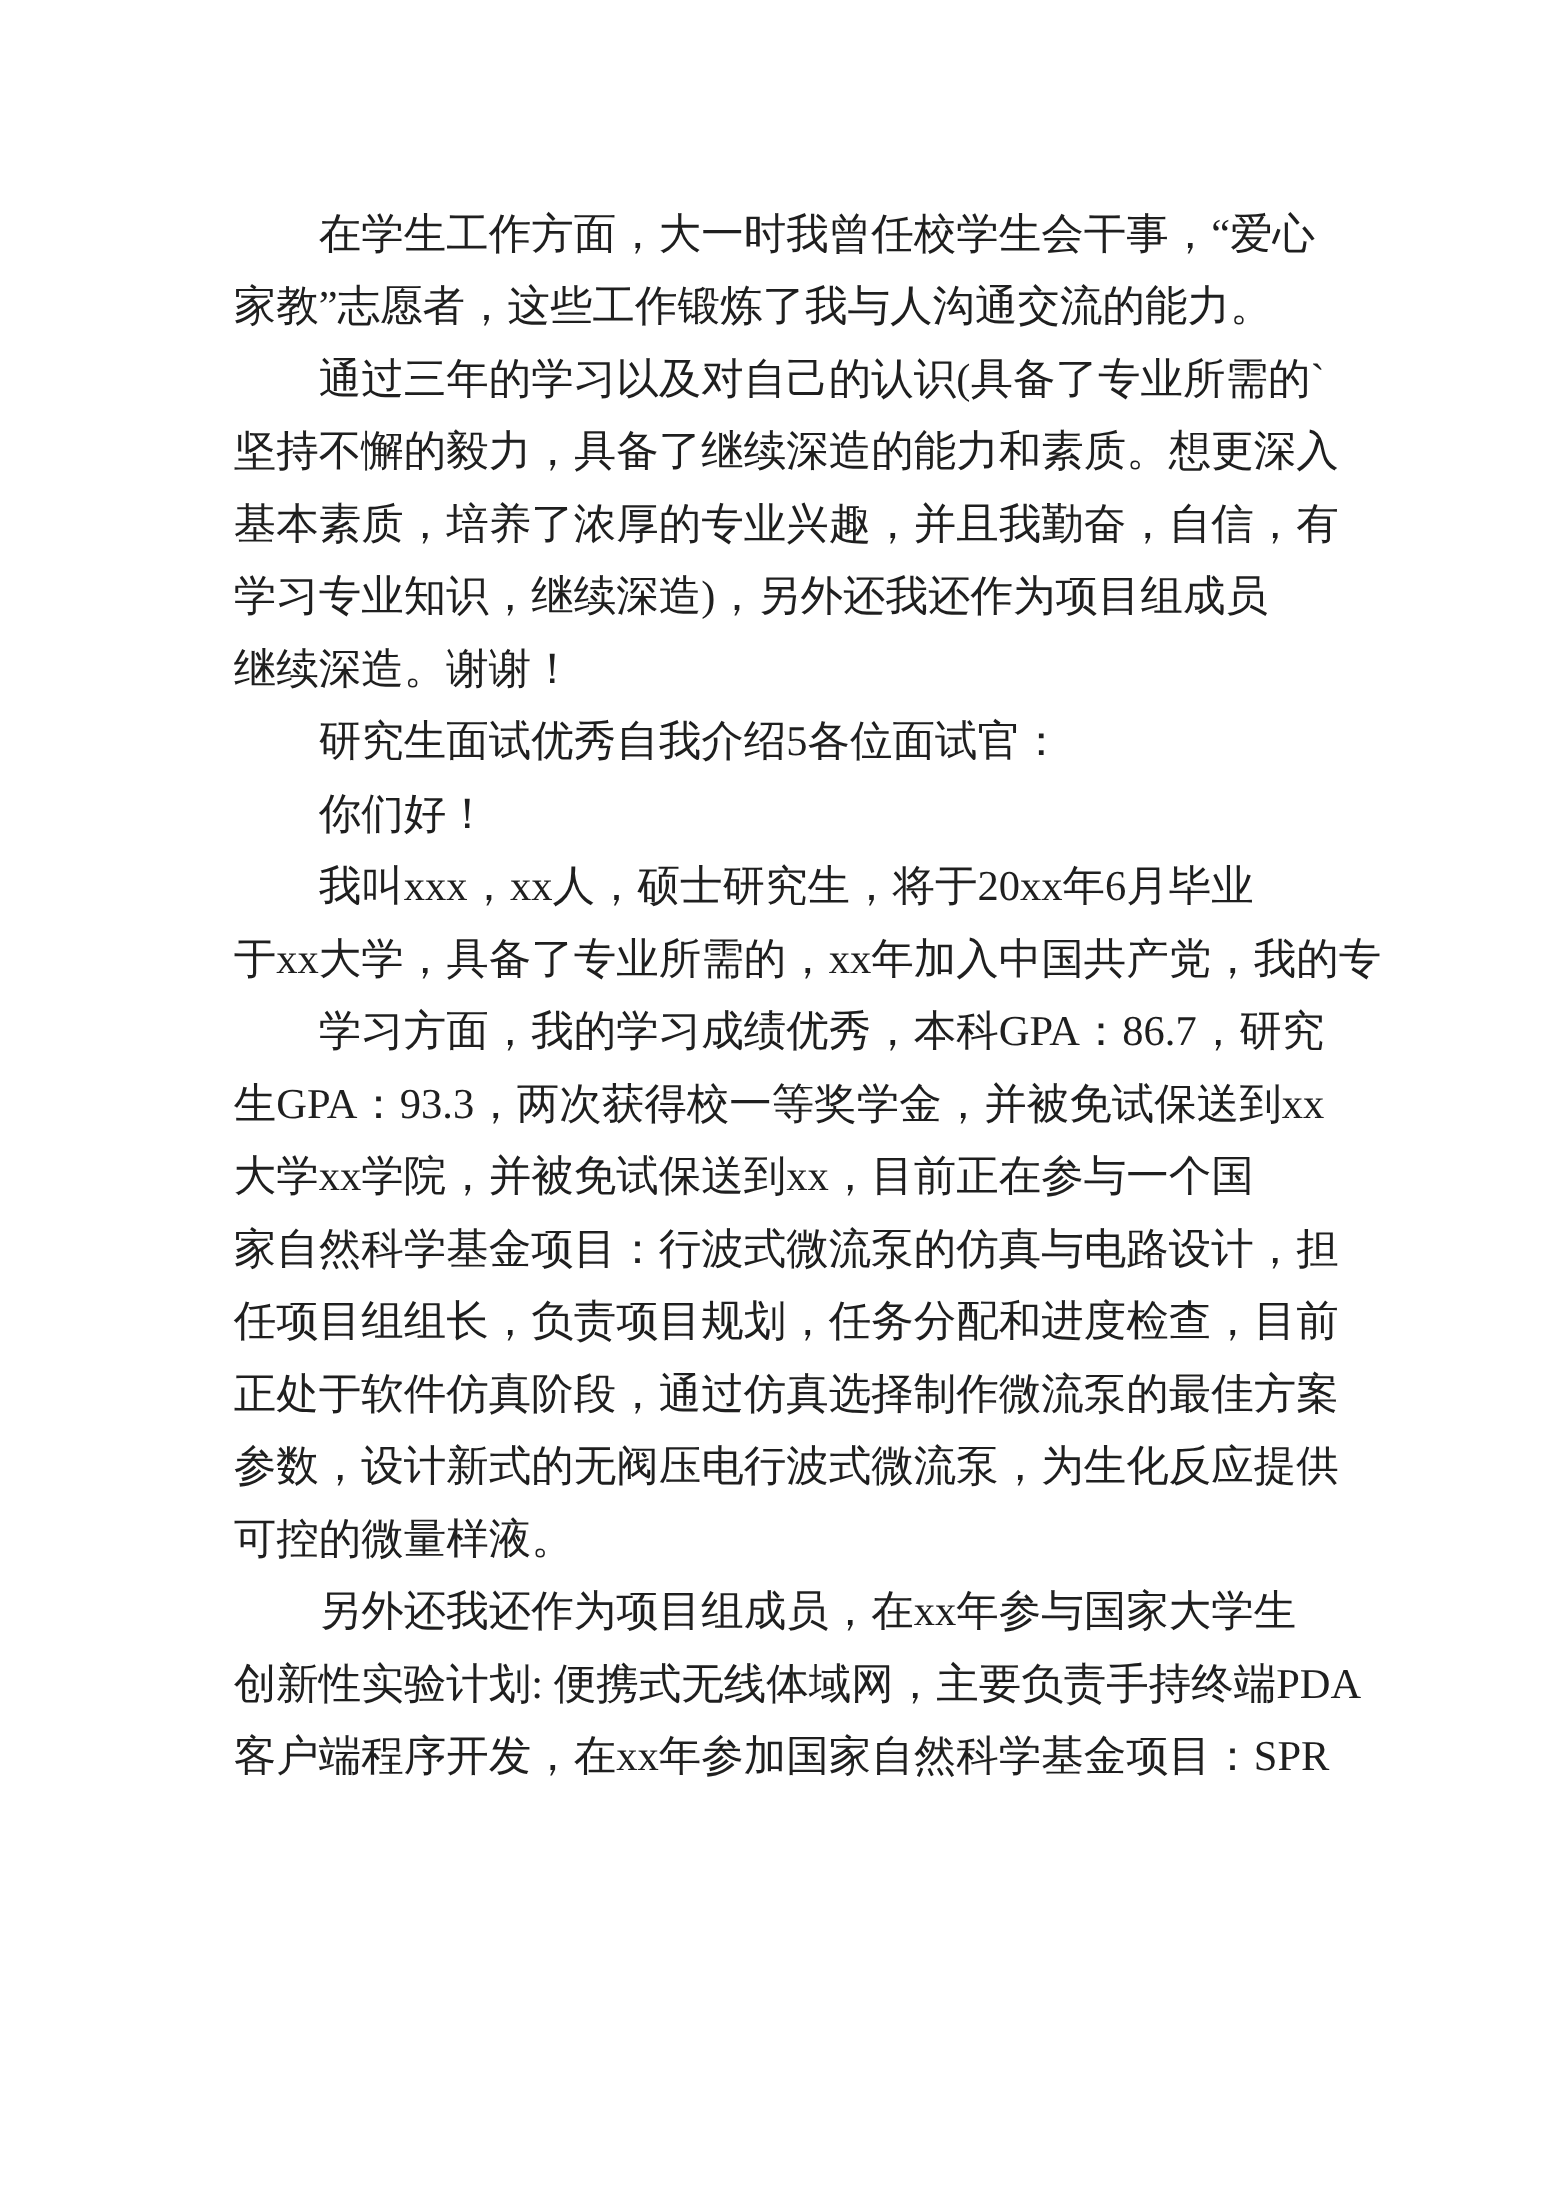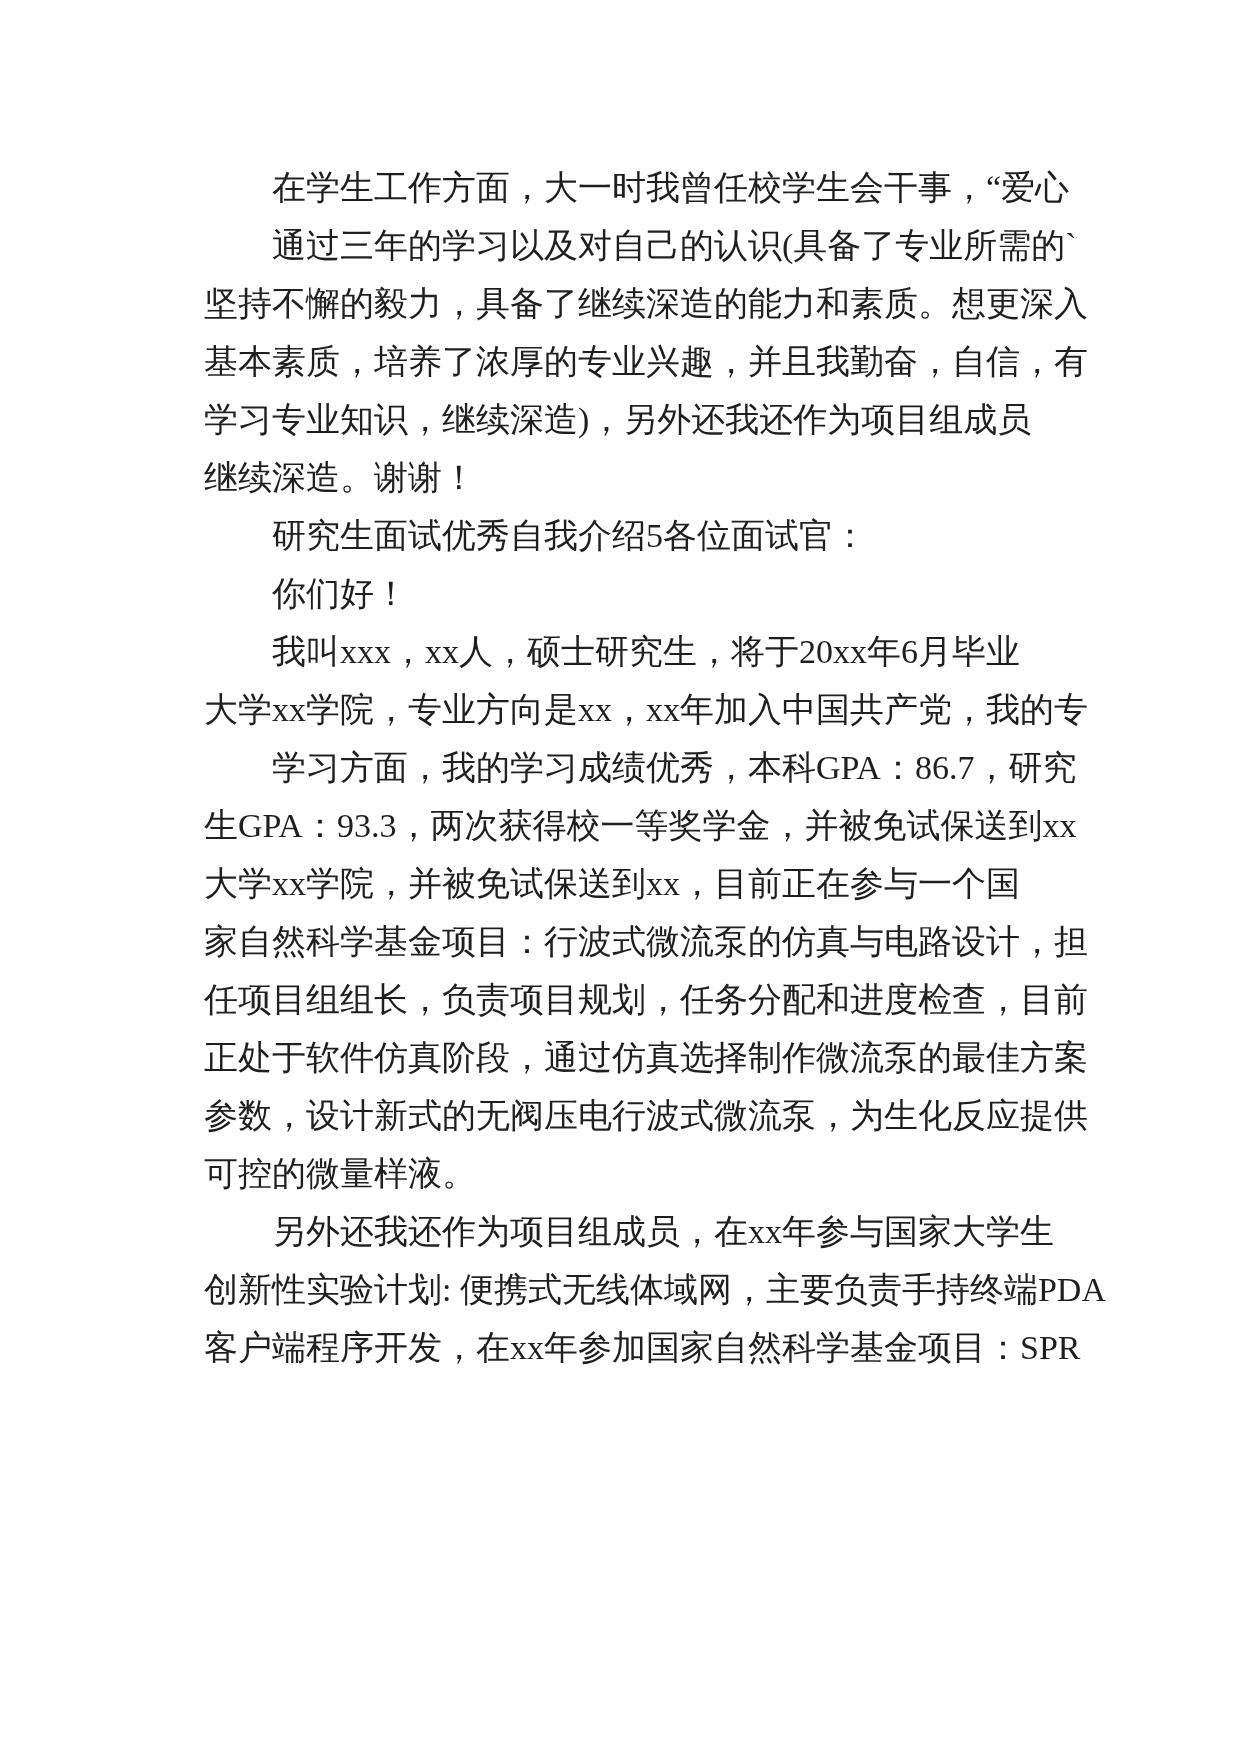--- a/index.html
+++ b/index.html
@@ -9,21 +9,21 @@
   }
   .page {
     position: relative;
     width: 1241px;
     height: 1754px;
     background: #ffffff;
     overflow: hidden;
   }
   .text-block {
     position: absolute;
-    left: 204px;
+    left: 187px;
     top: 159px;
     width: 925px;
     font-family: "Liberation Serif", "DejaVu Serif", serif;
     font-size: 34px;
     color: #1f1f1f;
     font-weight: 400;
   }
   .line {
     height: 58px;
     line-height: 58px;
@@ -33,29 +33,30 @@
   .line.indent {
     padding-left: 68px; 
   }
 </style>
 </head>
 <body>
 
 <div class="page">
   <div class="text-block">
     <div class="line indent">在学生工作方面，大一时我曾任校学生会干事，“爱心</div>
+    <div class="line">家教”志愿者，这些工作锻炼了我与人沟通交流的能力。</div>
     <div class="line indent">通过三年的学习以及对自己的认识(具备了专业所需的`</div>
     <div class="line">坚持不懈的毅力，具备了继续深造的能力和素质。想更深入</div>
     <div class="line">基本素质，培养了浓厚的专业兴趣，并且我勤奋，自信，有</div>
     <div class="line">学习专业知识，继续深造)，另外还我还作为项目组成员</div>
     <div class="line">继续深造。谢谢！</div>
     <div class="line indent">研究生面试优秀自我介绍5各位面试官：</div>
     <div class="line indent">你们好！</div>
     <div class="line indent">我叫xxx，xx人，硕士研究生，将于20xx年6月毕业</div>
-    <div class="line">大学xx学院，专业方向是xx，xx年加入中国共产党，我的专</div>
+    <div class="line">于xx大学，具备了专业所需的，xx年加入中国共产党，我的专</div>
     <div class="line indent">学习方面，我的学习成绩优秀，本科GPA：86.7，研究</div>
     <div class="line">生GPA：93.3，两次获得校一等奖学金，并被免试保送到xx</div>
     <div class="line">大学xx学院，并被免试保送到xx，目前正在参与一个国</div>
     <div class="line">家自然科学基金项目：行波式微流泵的仿真与电路设计，担</div>
     <div class="line">任项目组组长，负责项目规划，任务分配和进度检查，目前</div>
     <div class="line">正处于软件仿真阶段，通过仿真选择制作微流泵的最佳方案</div>
     <div class="line">参数，设计新式的无阀压电行波式微流泵，为生化反应提供</div>
     <div class="line">可控的微量样液。</div>
     <div class="line indent">另外还我还作为项目组成员，在xx年参与国家大学生</div>
     <div class="line">创新性实验计划: 便携式无线体域网，主要负责手持终端PDA</div>

